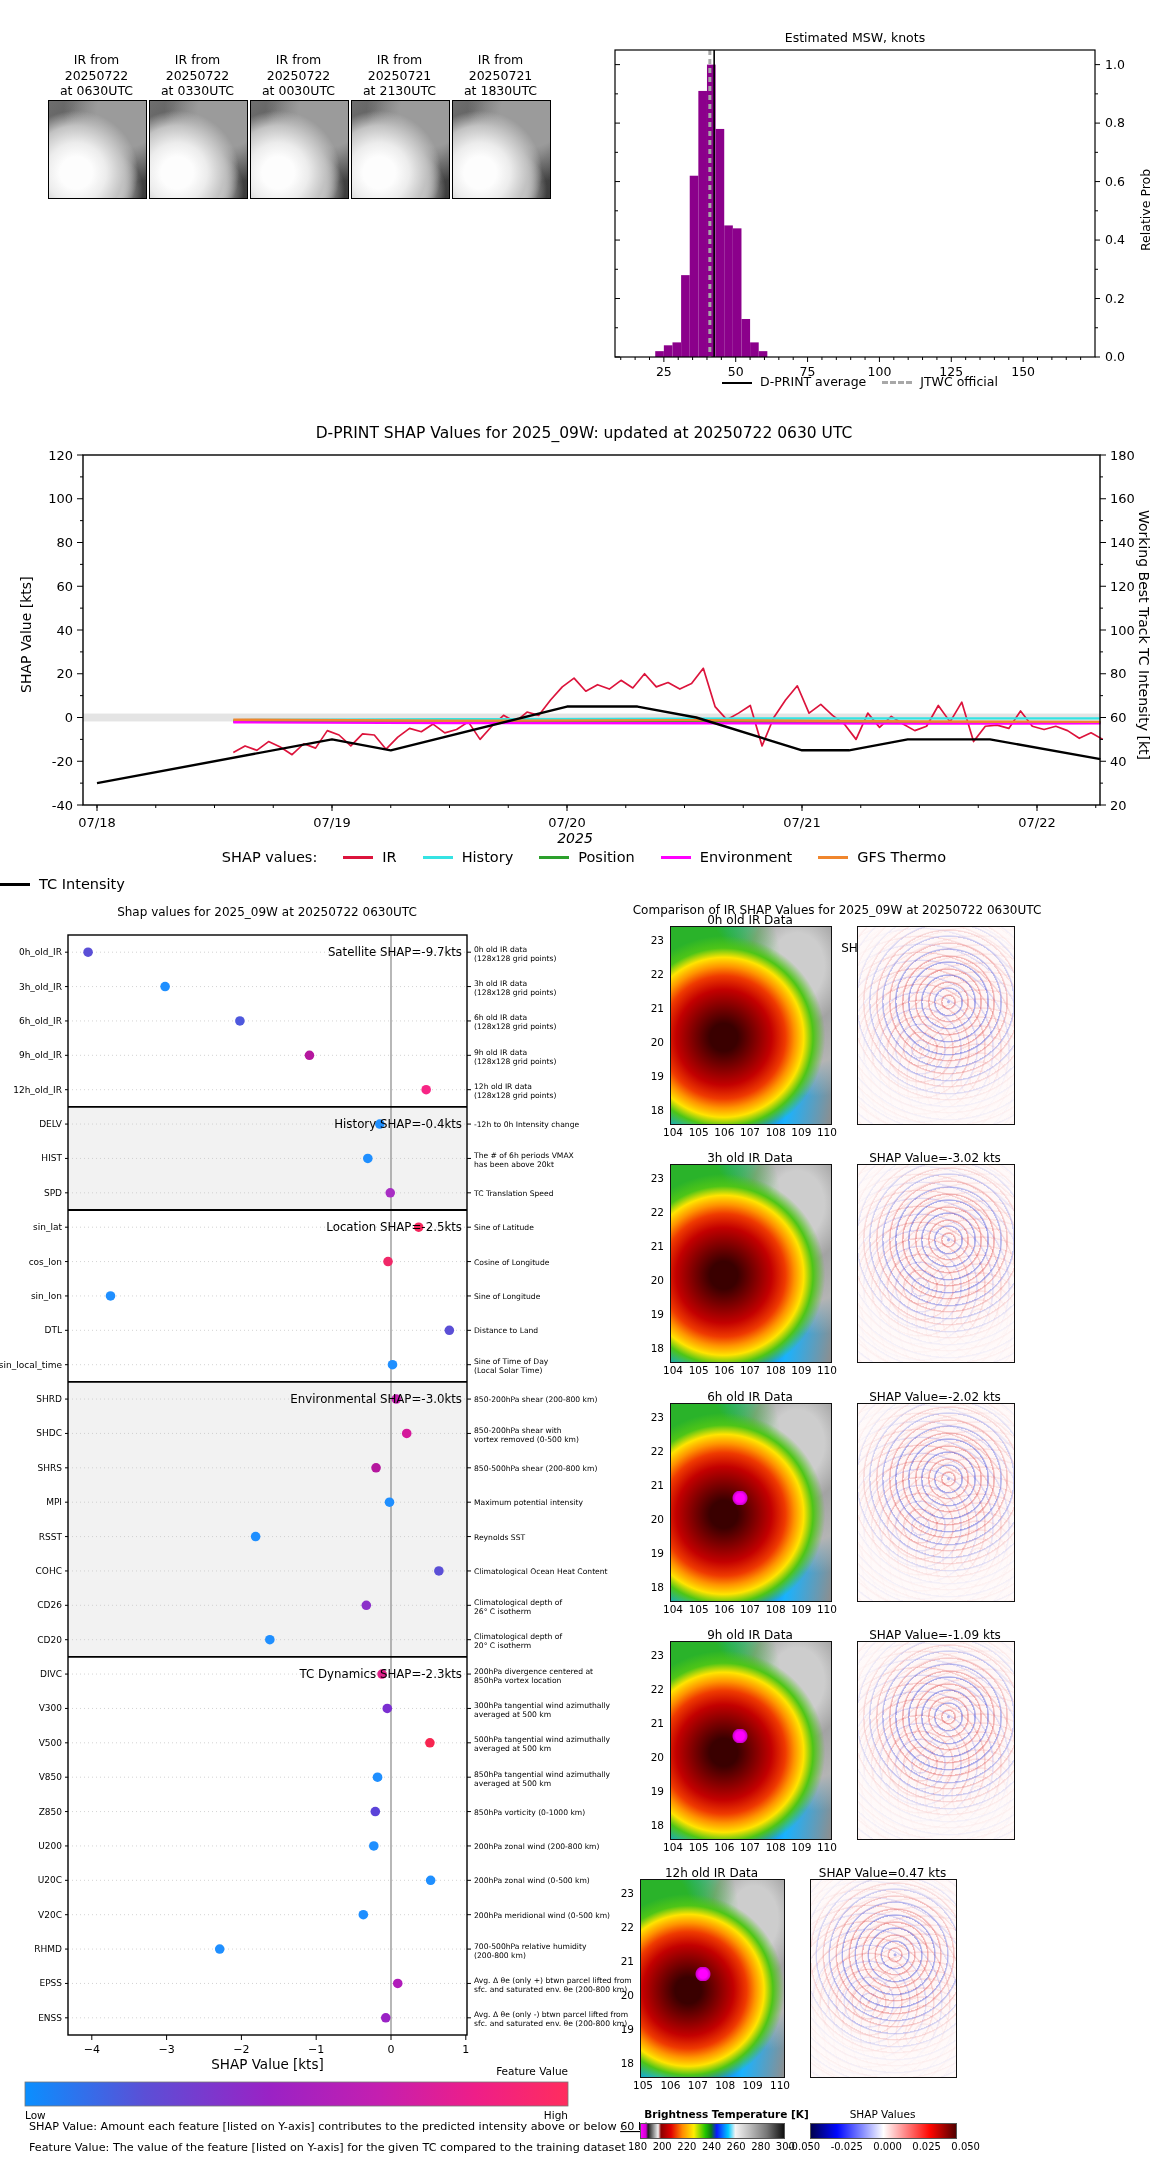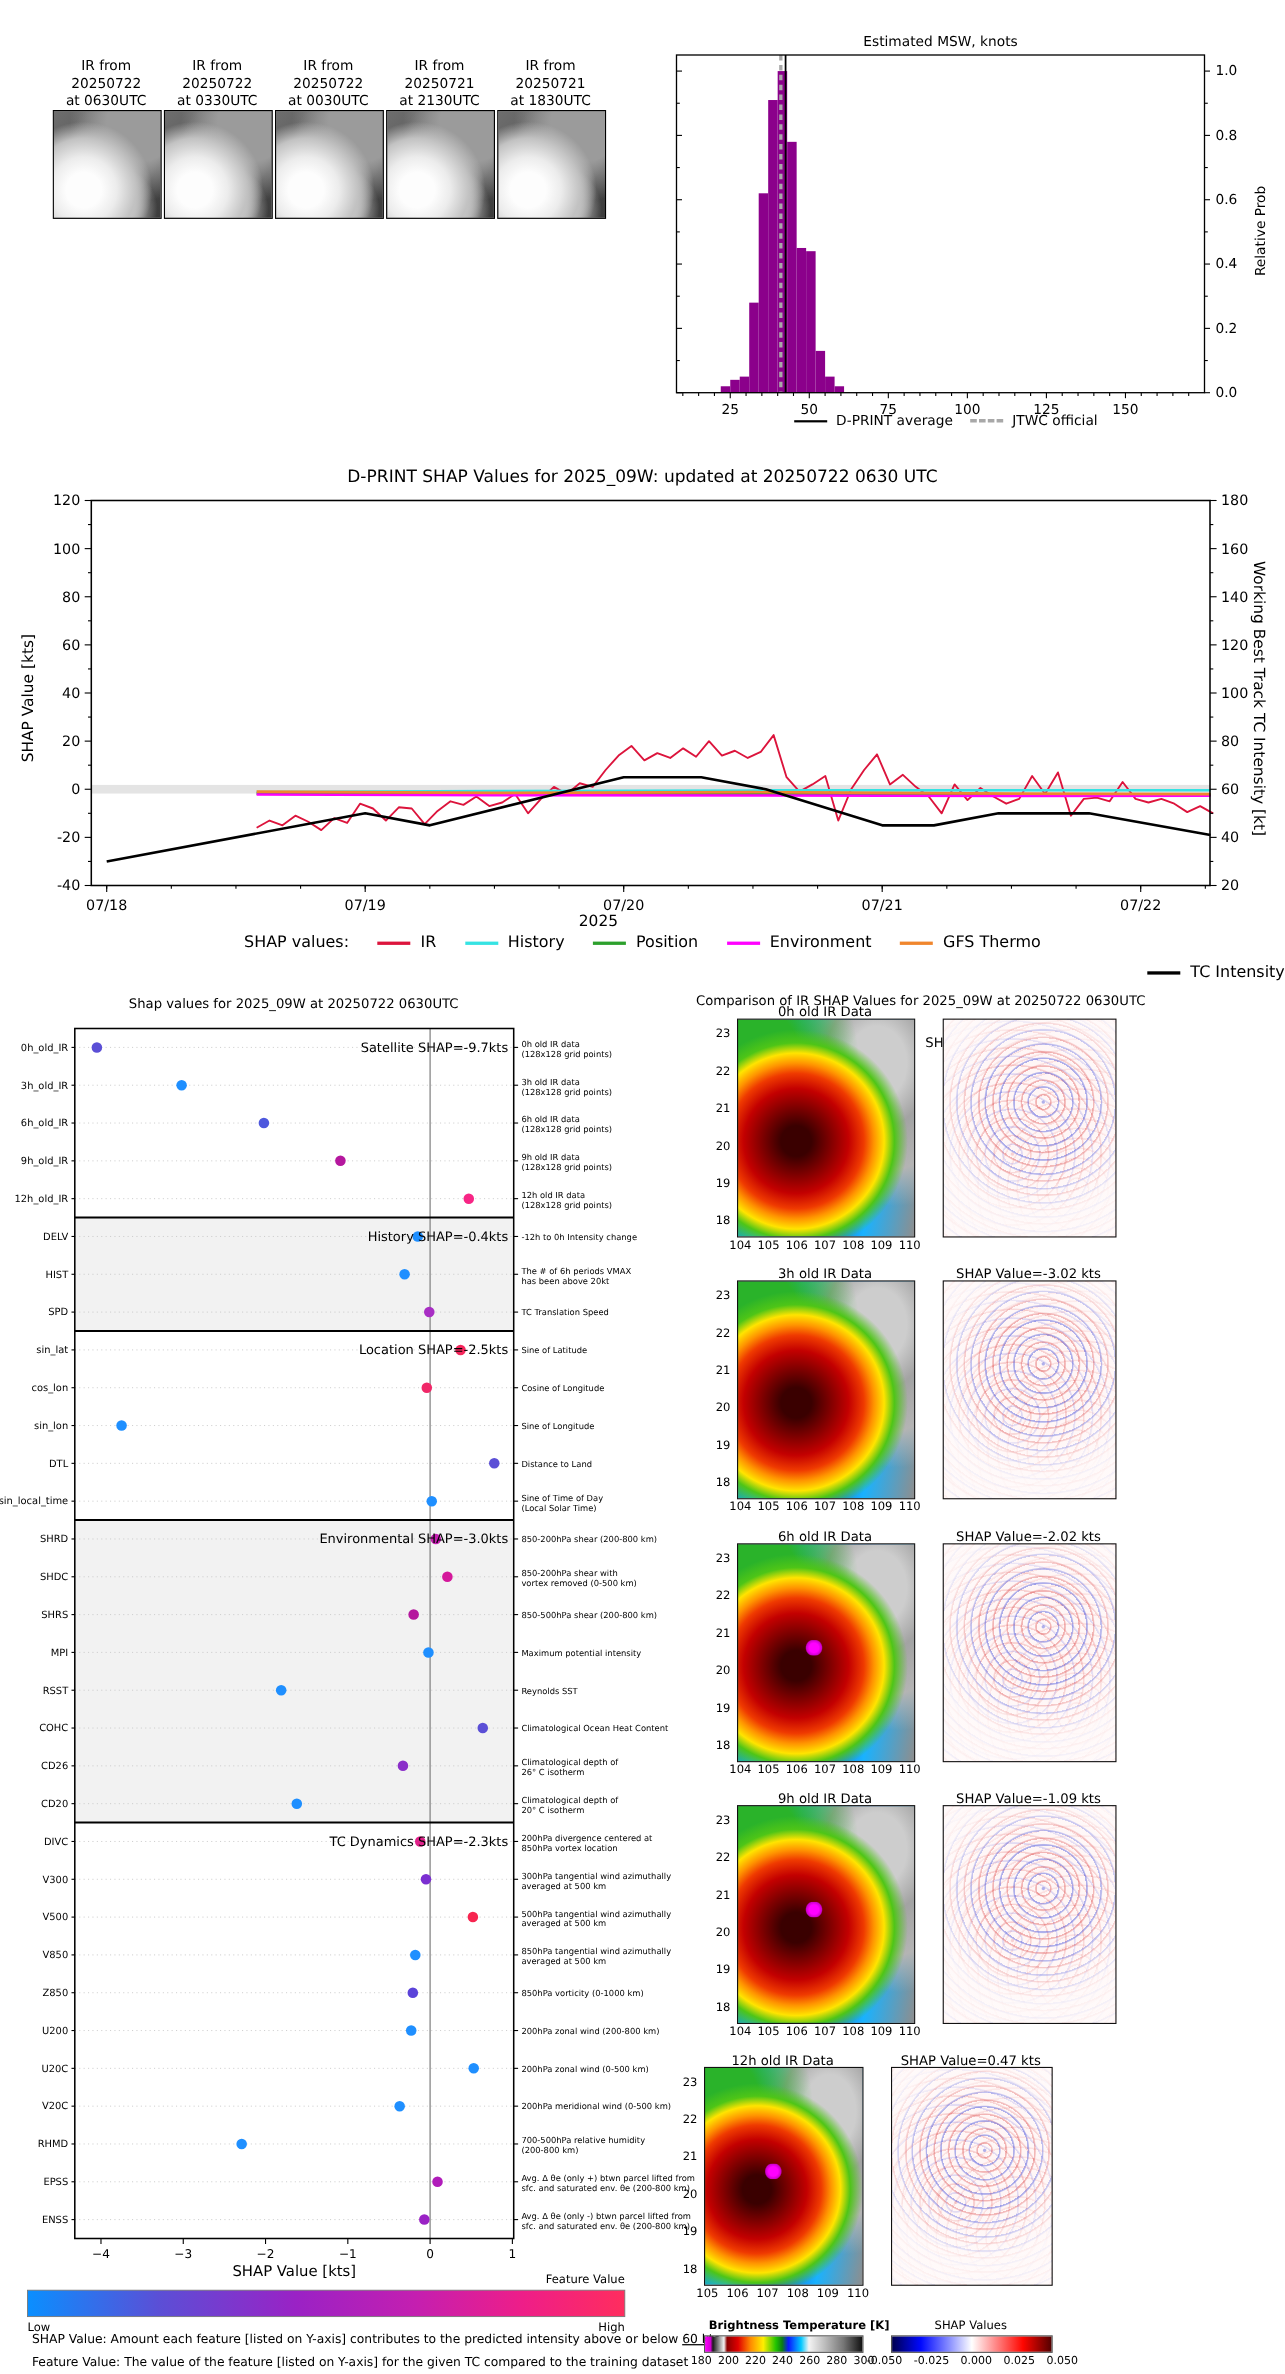--- a/index.html
+++ b/index.html
@@ -21,24 +21,24 @@
     writing-mode:vertical-rl;transform:rotate(180deg);}
   #hist-legend{top:374px;left:600px;width:520px;display:flex;justify-content:center;gap:16px;
     font-size:12.5px;align-items:center;}
   .leg-line{display:inline-block;width:30px;height:0;border-top:2px solid #000;margin-right:8px;vertical-align:middle;}
   .leg-dash{border-top:3px dashed #a8a8a8;}
   #ts-title{top:424px;left:0;width:1168px;font-size:15.5px;}
   #ts-ylabel-left{top:500px;left:18px;height:270px;font-size:14px;
     writing-mode:vertical-rl;transform:rotate(180deg);}
   #ts-ylabel-right{top:440px;left:1136px;height:390px;font-size:14px;
     writing-mode:vertical-rl;}
-  #ts-xlabel{top:830px;left:444px;width:200px;font-size:14px;}
+  #ts-xlabel{top:830px;left:475px;width:200px;font-size:14px;font-style:italic;}
   #ts-legend1{top:849px;left:0;width:1168px;display:flex;justify-content:center;gap:26px;
     font-size:14.5px;align-items:center;}
-  #ts-legend2{top:876px;left:0;width:1168px;display:flex;justify-content:flex-end;gap:10px;
+  #ts-legend2{top:876px;left:0;width:1168px;display:flex;justify-content:flex-start;gap:10px;
     font-size:14.5px;align-items:center;}
   .ts-leg-item{display:flex;align-items:center;gap:9px;}
   .ts-swatch{display:inline-block;width:30px;height:3px;}
   #dp-title{top:905px;left:0;width:534px;font-size:12px;}
   #cmp-title{top:903px;left:584px;width:506px;font-size:12px;}
   .cmp-row-title{font-size:12px;text-align:center;position:absolute;}
   .irmap{position:absolute;height:197px;border:1px solid #111;
     background:
       radial-gradient(circle at 33% 56%, #3a0000 0 9%, #780000 19%, #c30000 31%, #ef3a00 40%, #ff9400 46%, #ffe400 52%, #4ec517 58%, rgba(0,0,0,0) 66%),
       radial-gradient(ellipse at 10% 18%, #2ab32a 0 20%, rgba(0,0,0,0) 46%),

